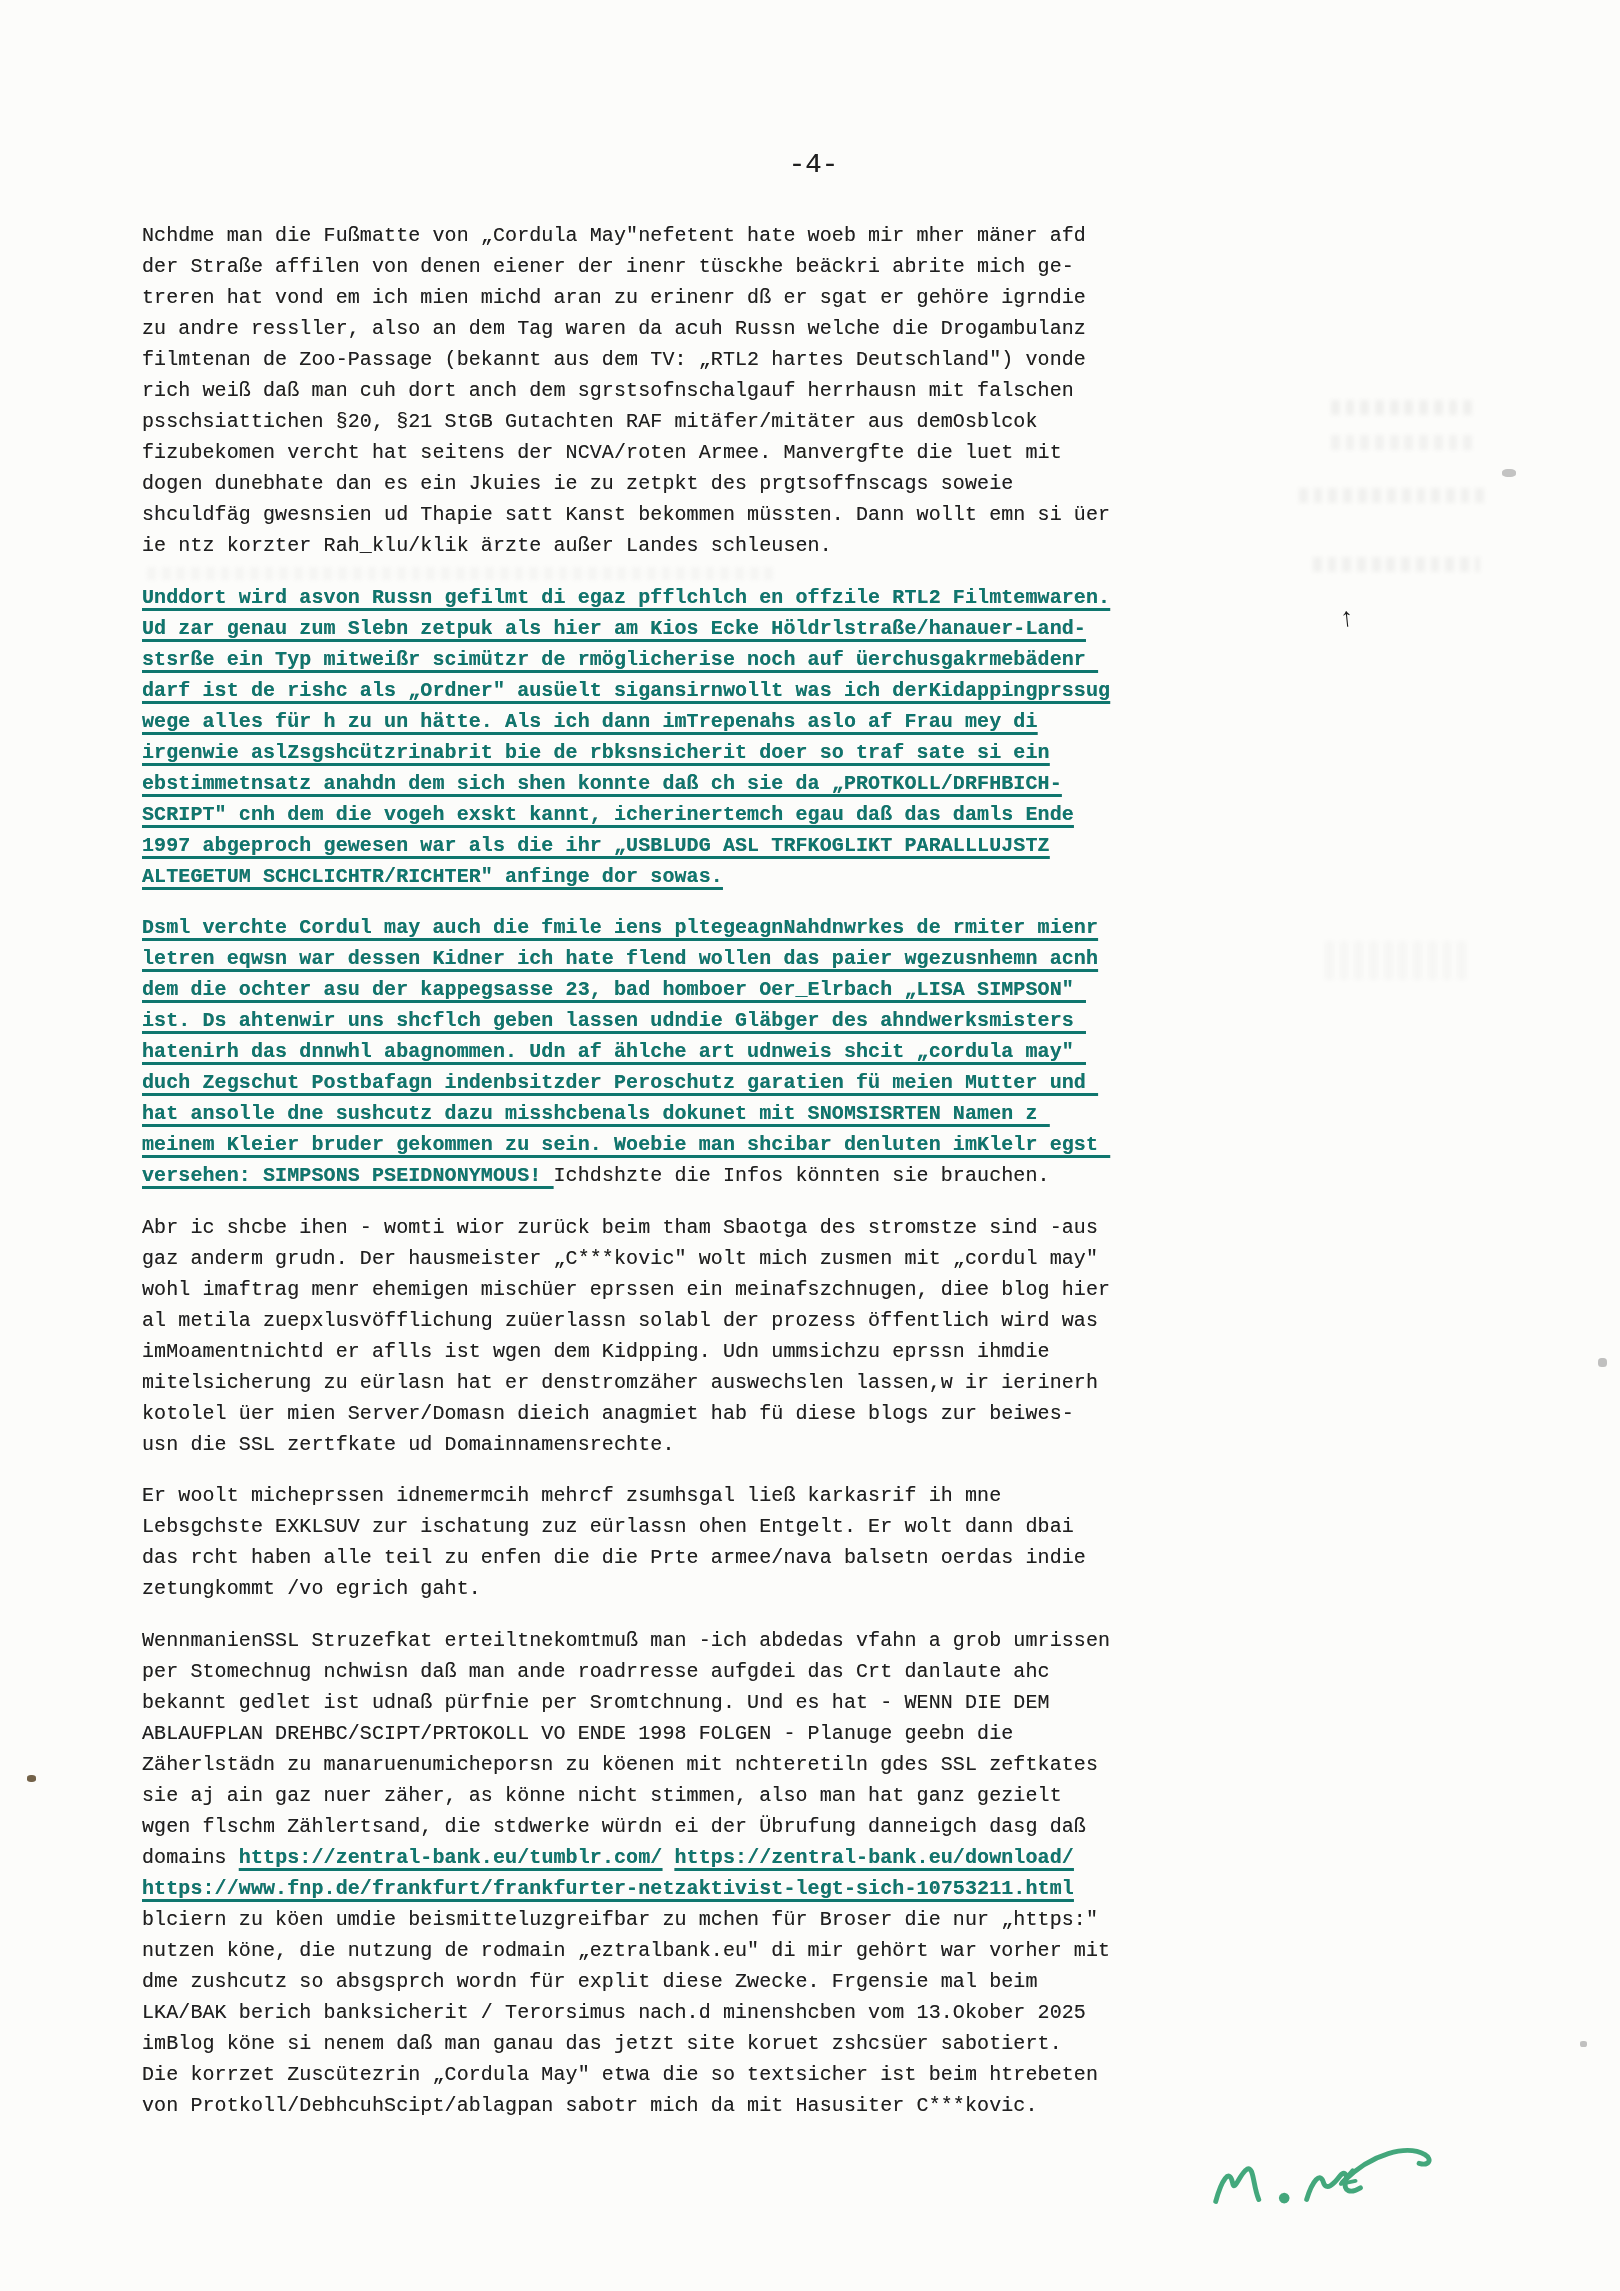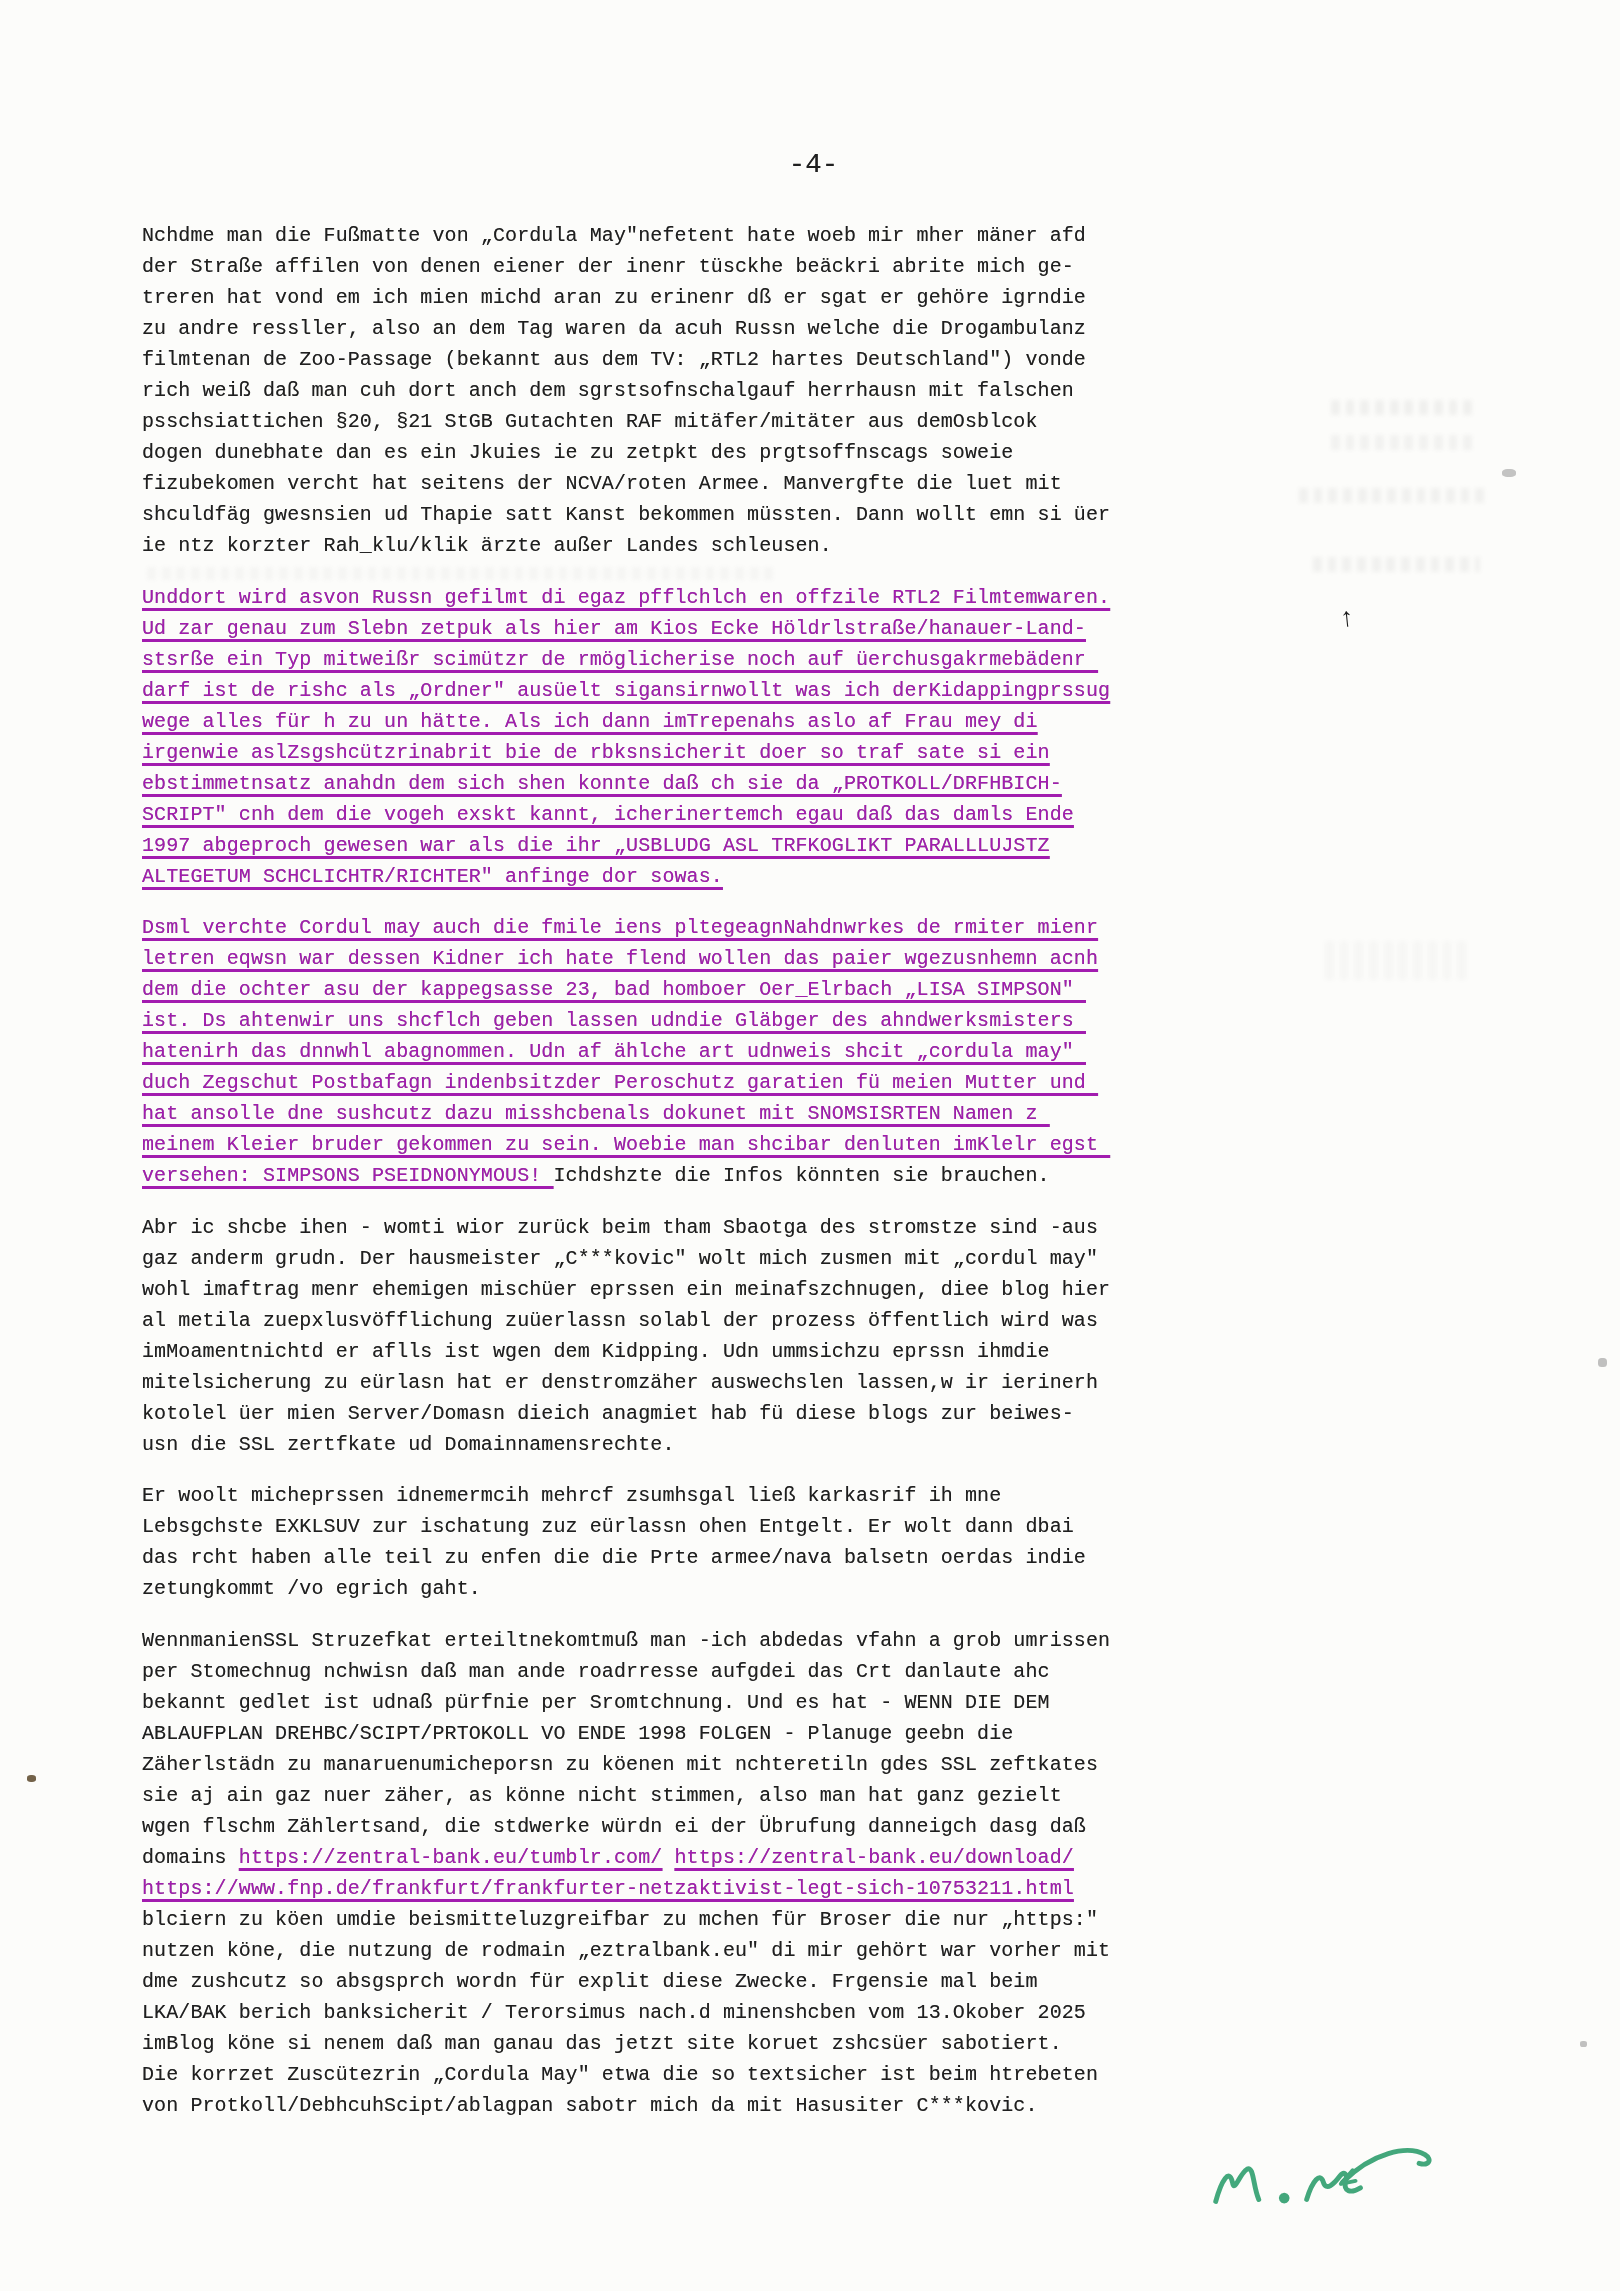--- a/index.html
+++ b/index.html
@@ -17,21 +17,21 @@
     text-shadow:0 0 0.5px rgba(0,0,0,.5);
   }
   .content{
     position:absolute;top:220px;left:142px;width:1353px;
     font-size:20px;line-height:31px;letter-spacing:0.1px;
     text-shadow:0 0 0.5px rgba(0,0,0,.45);
   }
   .para{margin:0 0 20.6px 0;}
   .line{white-space:pre;}
   .emph{
-    font-weight:normal;color:#a21caf;
+    font-weight:bold;color:#0f766e;
     text-decoration:underline;
     text-decoration-thickness:2.9px;
     text-underline-offset:4.9px;
     margin-top:16px;
   }
   .arrow{
     position:absolute;left:1339px;top:604px;
     font-size:26.5px;font-weight:bold;color:#1a1a1a;
     transform:rotate(-6deg);
   }
@@ -52,22 +52,22 @@
 
   <div class="content">
       <div class="para">
         <div class="line"><span>Nchdme man die Fußmatte von „Cordula May"nefetent hate woeb mir mher mäner afd</span></div>
         <div class="line"><span>der Straße affilen von denen eiener der inenr tüsckhe beäckri abrite mich ge-</span></div>
         <div class="line"><span>treren hat vond em ich mien michd aran zu erinenr dß er sgat er gehöre igrndie</span></div>
         <div class="line"><span>zu andre ressller, also an dem Tag waren da acuh Russn welche die Drogambulanz</span></div>
         <div class="line"><span>filmtenan de Zoo-Passage (bekannt aus dem TV: „RTL2 hartes Deutschland") vonde</span></div>
         <div class="line"><span>rich weiß daß man cuh dort anch dem sgrstsofnschalgauf herrhausn mit falschen</span></div>
         <div class="line"><span>psschsiattichen §20, §21 StGB Gutachten RAF mitäfer/mitäter aus demOsblcok</span></div>
+        <div class="line"><span>fizubekomen vercht hat seitens der NCVA/roten Armee. Manvergfte die luet mit</span></div>
         <div class="line"><span>dogen dunebhate dan es ein Jkuies ie zu zetpkt des prgtsoffnscags soweie</span></div>
-        <div class="line"><span>fizubekomen vercht hat seitens der NCVA/roten Armee. Manvergfte die luet mit</span></div>
         <div class="line"><span>shculdfäg gwesnsien ud Thapie satt Kanst bekommen müssten. Dann wollt emn si üer</span></div>
         <div class="line"><span>ie ntz korzter Rah_klu/klik ärzte außer Landes schleusen.</span></div>
       </div>
       <div class="para">
         <div class="line"><span class="emph">Unddort wird asvon Russn gefilmt di egaz pfflchlch en offzile RTL2 Filmtemwaren.</span></div>
         <div class="line"><span class="emph">Ud zar genau zum Slebn zetpuk als hier am Kios Ecke Höldrlstraße/hanauer-Land-</span></div>
         <div class="line"><span class="emph">stsrße ein Typ mitweißr scimützr de rmöglicherise noch auf üerchusgakrmebädenr </span></div>
         <div class="line"><span class="emph">darf ist de rishc als „Ordner" ausüelt sigansirnwollt was ich derKidappingprssug</span></div>
         <div class="line"><span class="emph">wege alles für h zu un hätte. Als ich dann imTrepenahs aslo af Frau mey di</span></div>
         <div class="line"><span class="emph">irgenwie aslZsgshcützrinabrit bie de rbksnsicherit doer so traf sate si ein</span></div>

